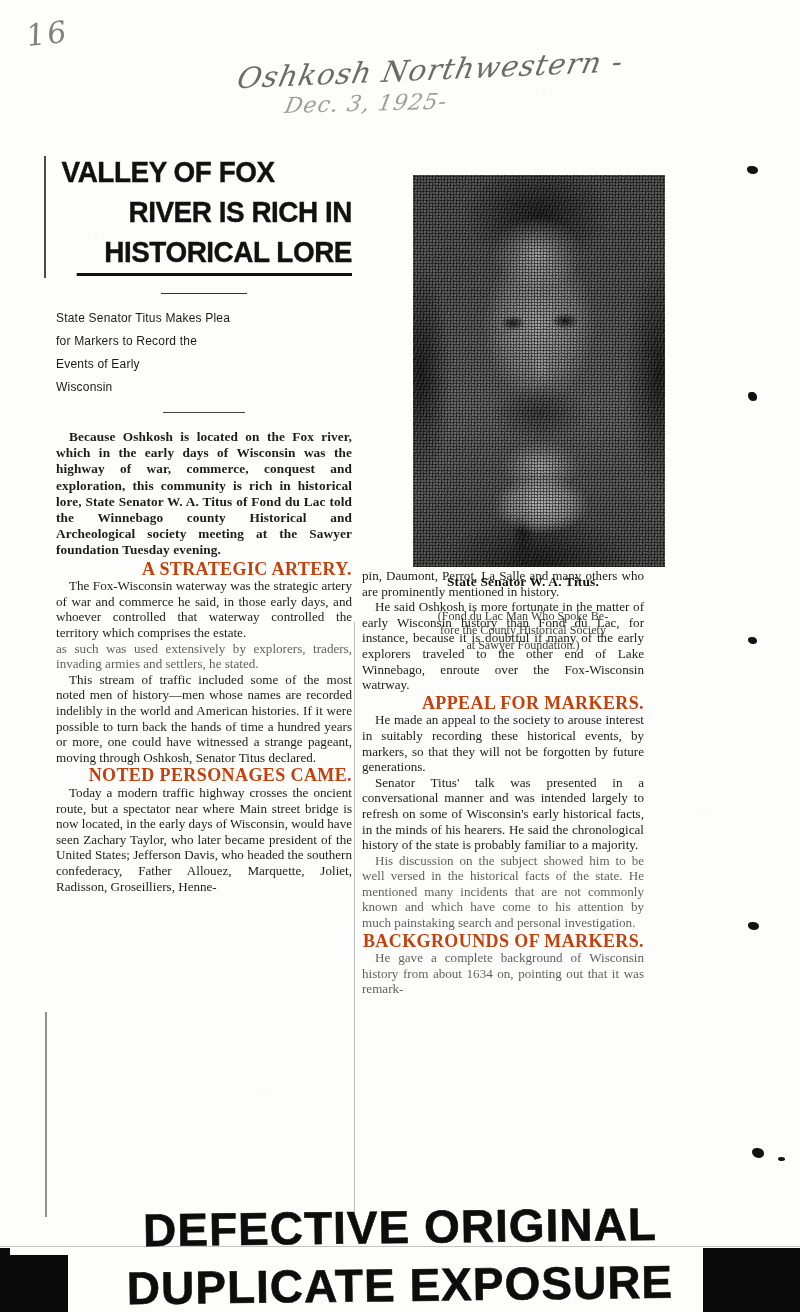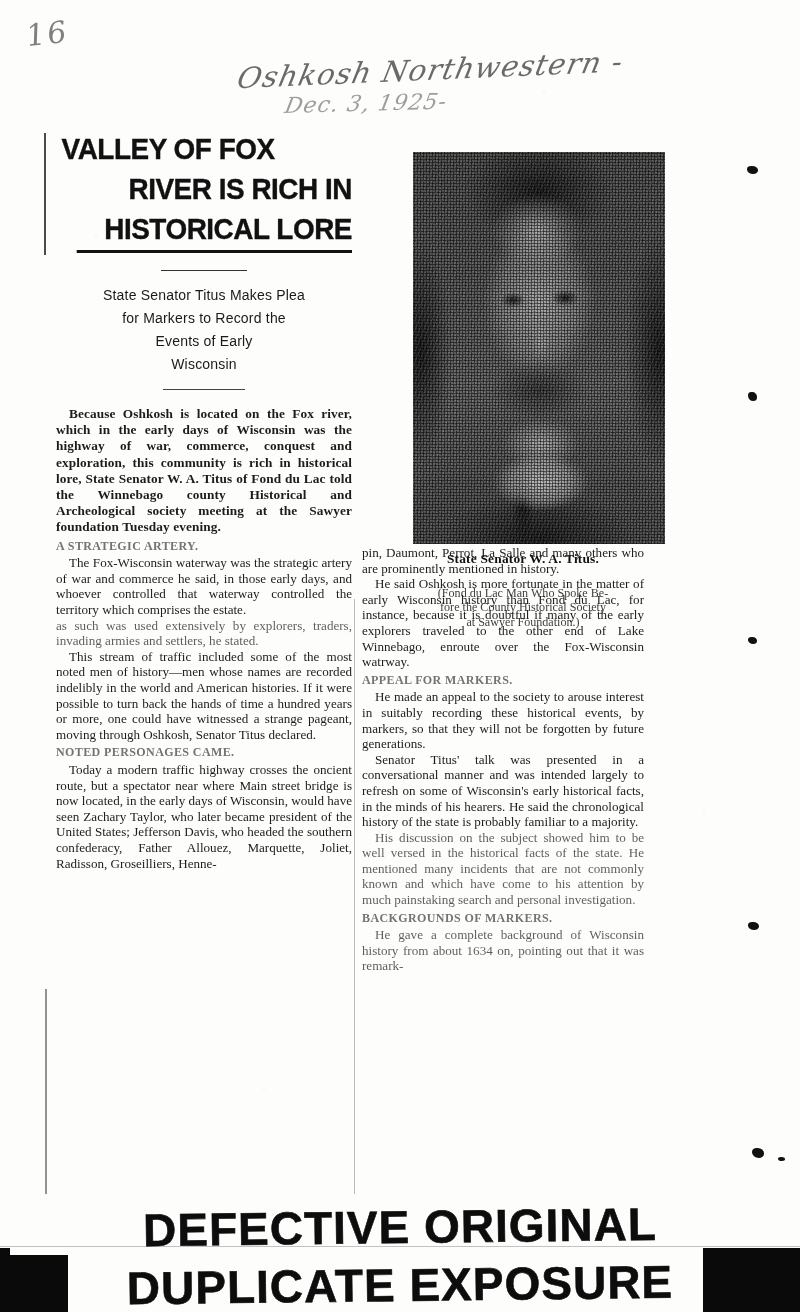--- a/index.html
+++ b/index.html
@@ -75,21 +75,21 @@
     margin-left: 46px;
     margin-top: 2px;
     opacity: .65;
     white-space: nowrap;
   }
 
   
   #clipping {
     position: absolute;
     left: 44px;
-    top: 129px;
+    top: 152px;
     width: 600px;
     height: 1065px;
   }
 
   
   #clipping-left-rule {
     position: absolute;
     left: 0px;
     top: 4px;
     width: 2px;
@@ -159,23 +159,23 @@
   #headline-rule {
     width: 86px;
     height: 1px;
     background: #333;
     margin: 17px auto 13px auto;
   }
 
   
   #deck {
     font-family: "Liberation Sans", sans-serif;
-    font-size: 14px;
+    font-size: 12px;
     line-height: 23px;
-    text-align: center;
+    text-align: left;
     color: #1a1a1a;
     letter-spacing: .2px;
   }
   #deck .deck-line { display: block; white-space: nowrap; }
   #deck-rule {
     width: 82px;
     height: 1px;
     background: #444;
     margin: 13px auto 10px auto;
   }
@@ -197,25 +197,25 @@
     font-weight: bold;
     font-size: 13.3px;
     line-height: 16.2px;
     letter-spacing: .1px;
   }
 
   
   .crosshead {
     font-family: "Liberation Serif", serif;
     font-weight: bold;
-    font-size: 12px;
-    text-align: left;
+    font-size: 18px;
+    text-align: right;
     letter-spacing: .4px;
     margin: 3px 0 1px 0;
-    color: #737373;
+    color: #c2410c;
   }
   .faded-mid    { opacity: .72; }
 
   
   #portrait-figure {
     position: absolute;
     left: 329px;
     top: 7px;
     width: 220px;
   }

